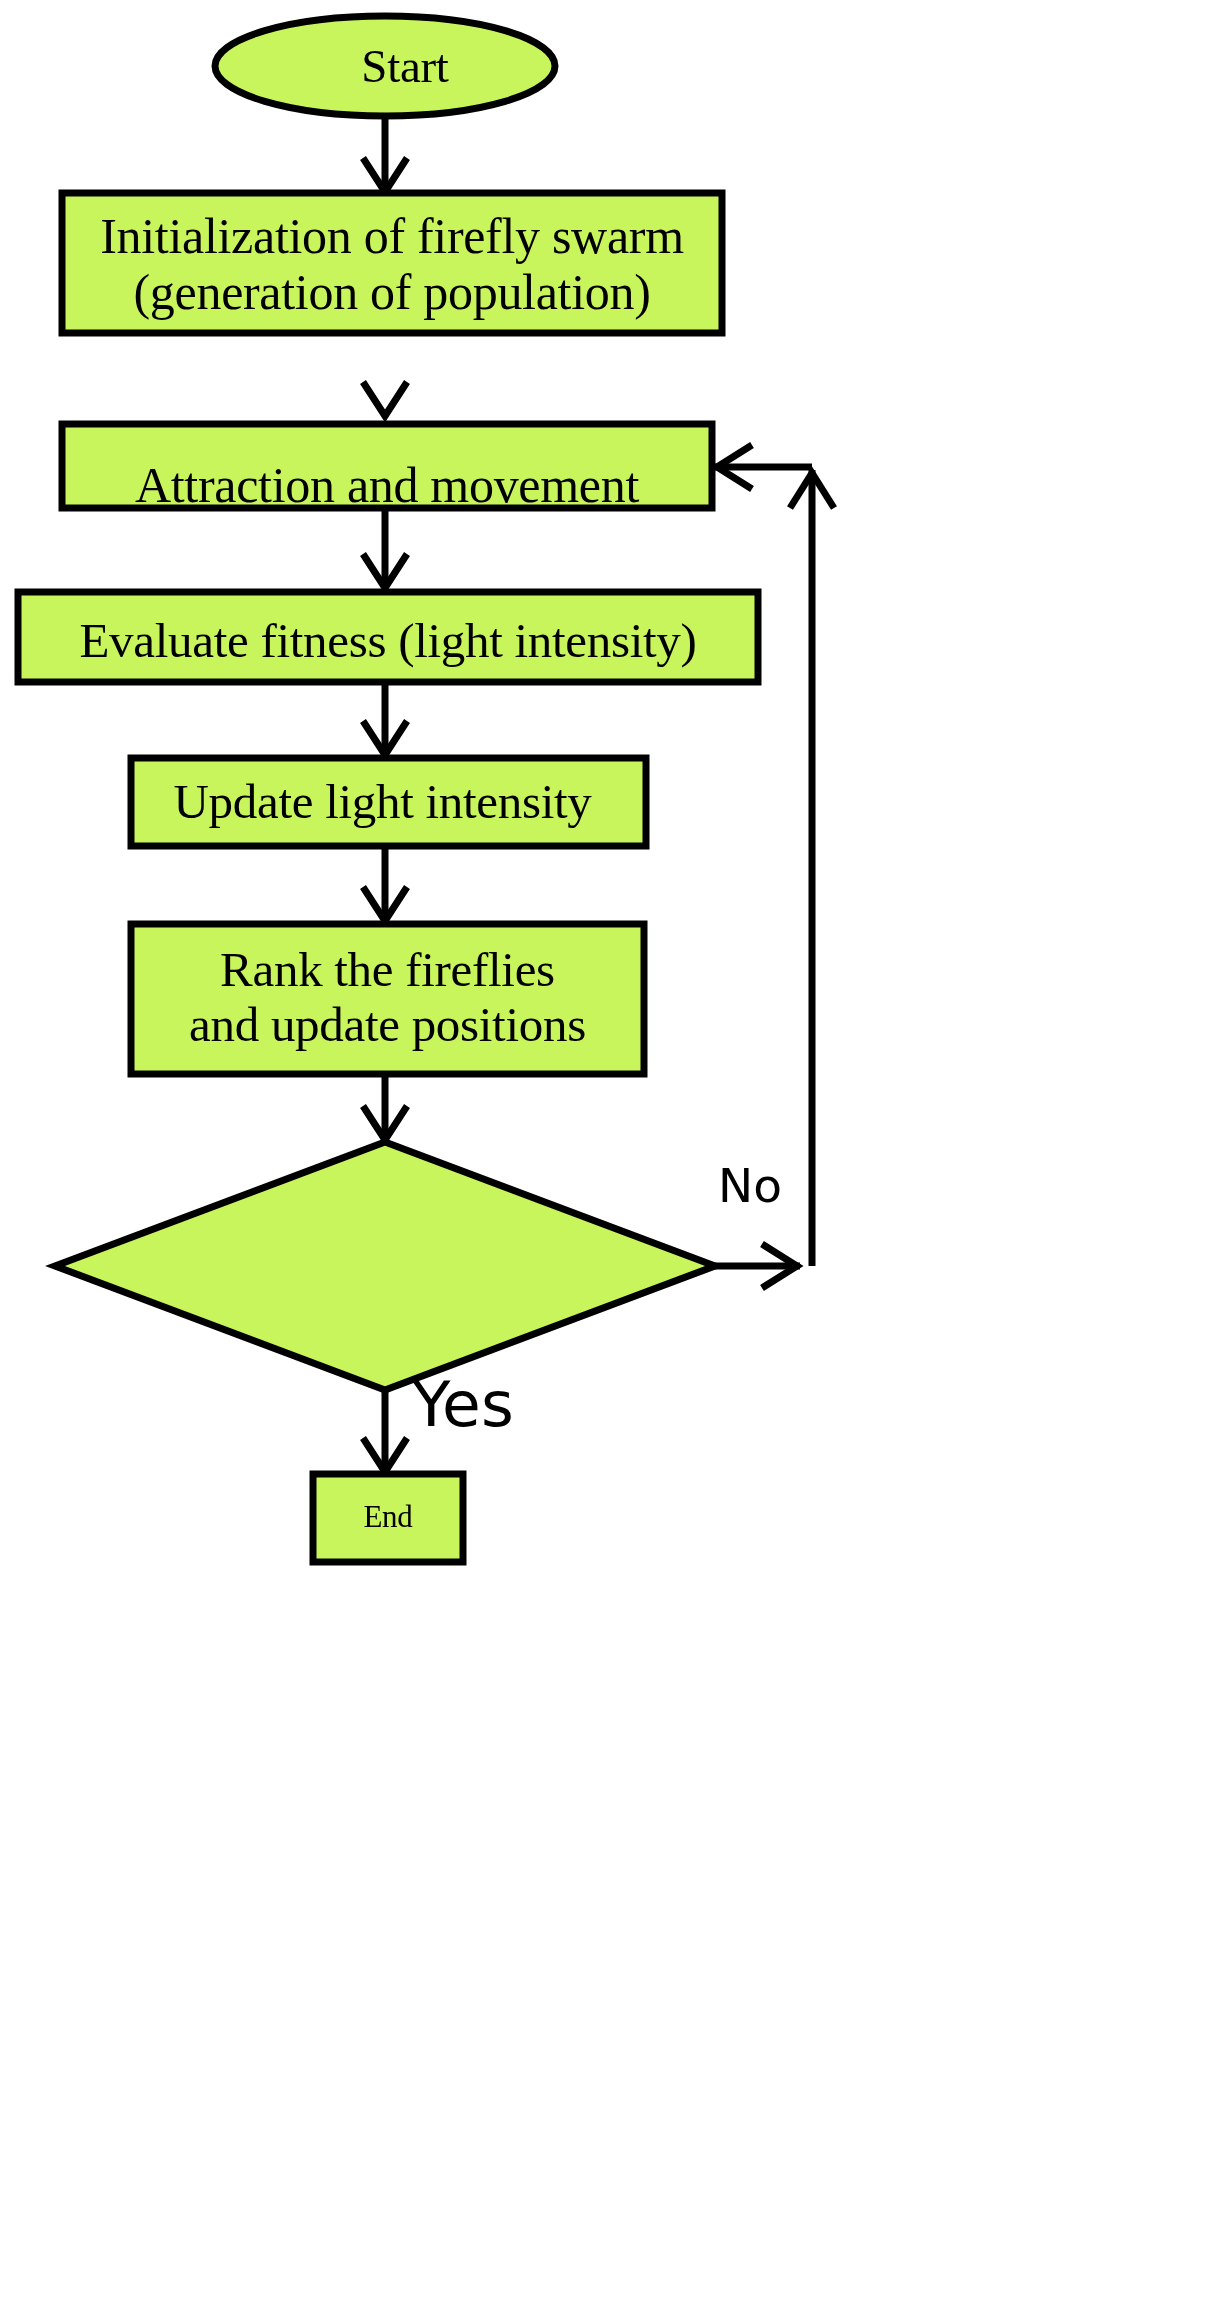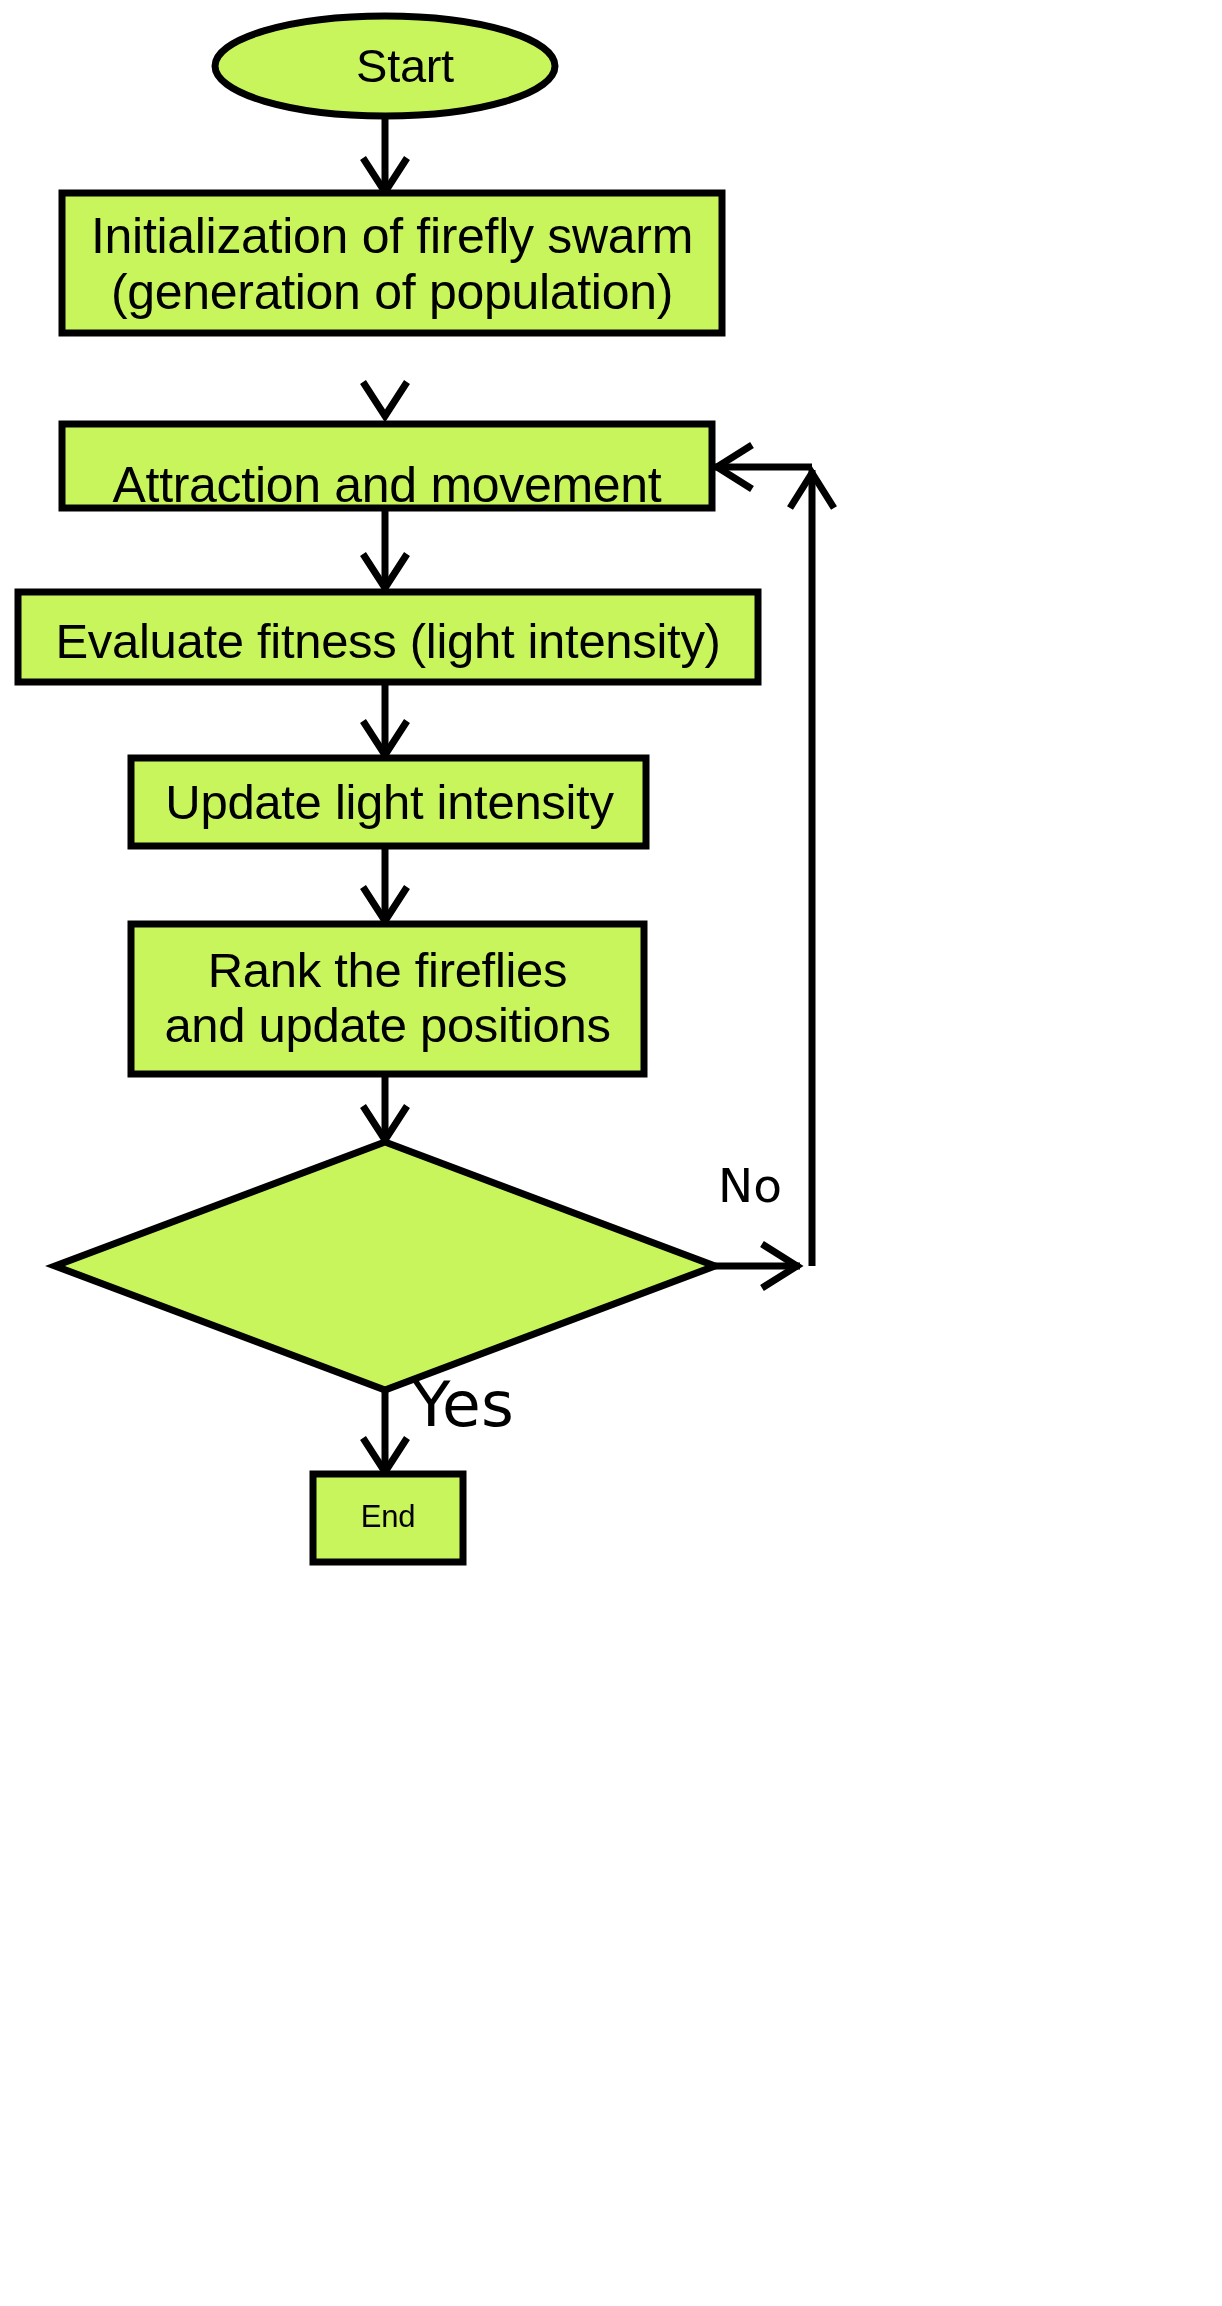--- a/index.html
+++ b/index.html
@@ -46,42 +46,42 @@
     stroke-linejoin:miter;
   }
   .node-text{
     position:absolute;
     display:flex;
     flex-direction:column;
     align-items:center;
     justify-content:center;
     text-align:left;
     color:#000000;
-    font-family:Liberation Sans, sans-serif;
+    font-family:Liberation Serif, serif;
     font-weight:400;
     line-height:1.12;
     letter-spacing:-0.3px;
     white-space:pre;
     pointer-events:none;
   }
   .node-text span{display:block;}
   .edge-label{
     position:absolute;
     color:#000000;
     font-family:"DejaVu Sans","Liberation Sans",sans-serif;
     font-weight:400;
     white-space:pre;
     pointer-events:none;
   }
   
   #txt-start   {left:250px; top:20px;  width:310px; height:92px;  font-size:47px;}
   #txt-init    {left:62px;  top:194px; width:660px; height:140px; font-size:50px;}
   #txt-attract {left:62px;  top:448px; width:650px; height:74px;  font-size:50px;}
   #txt-evaluate{left:18px;  top:596px; width:740px; height:90px;  font-size:49px;}
-  #txt-update  {left:132px; top:762px; width:515px; height:80px;  font-size:49px;}
+  #txt-update  {left:125px; top:762px; width:515px; height:80px;  font-size:49px;}
   #txt-rank    {left:131px; top:928px; width:513px; height:140px; font-size:49px;}
   #txt-decide  {left:160px; top:1200px;width:455px; height:132px; font-size:49px;}
   #txt-end     {left:313px; top:1478px;width:150px; height:78px;  font-size:31px;}
   #lbl-no      {left:718px; top:1158px; font-size:47px;}
   #lbl-yes     {left:412px; top:1368px; font-size:63px;}
 </style>
 </head>
 <body>
 
 <div id="stage">

